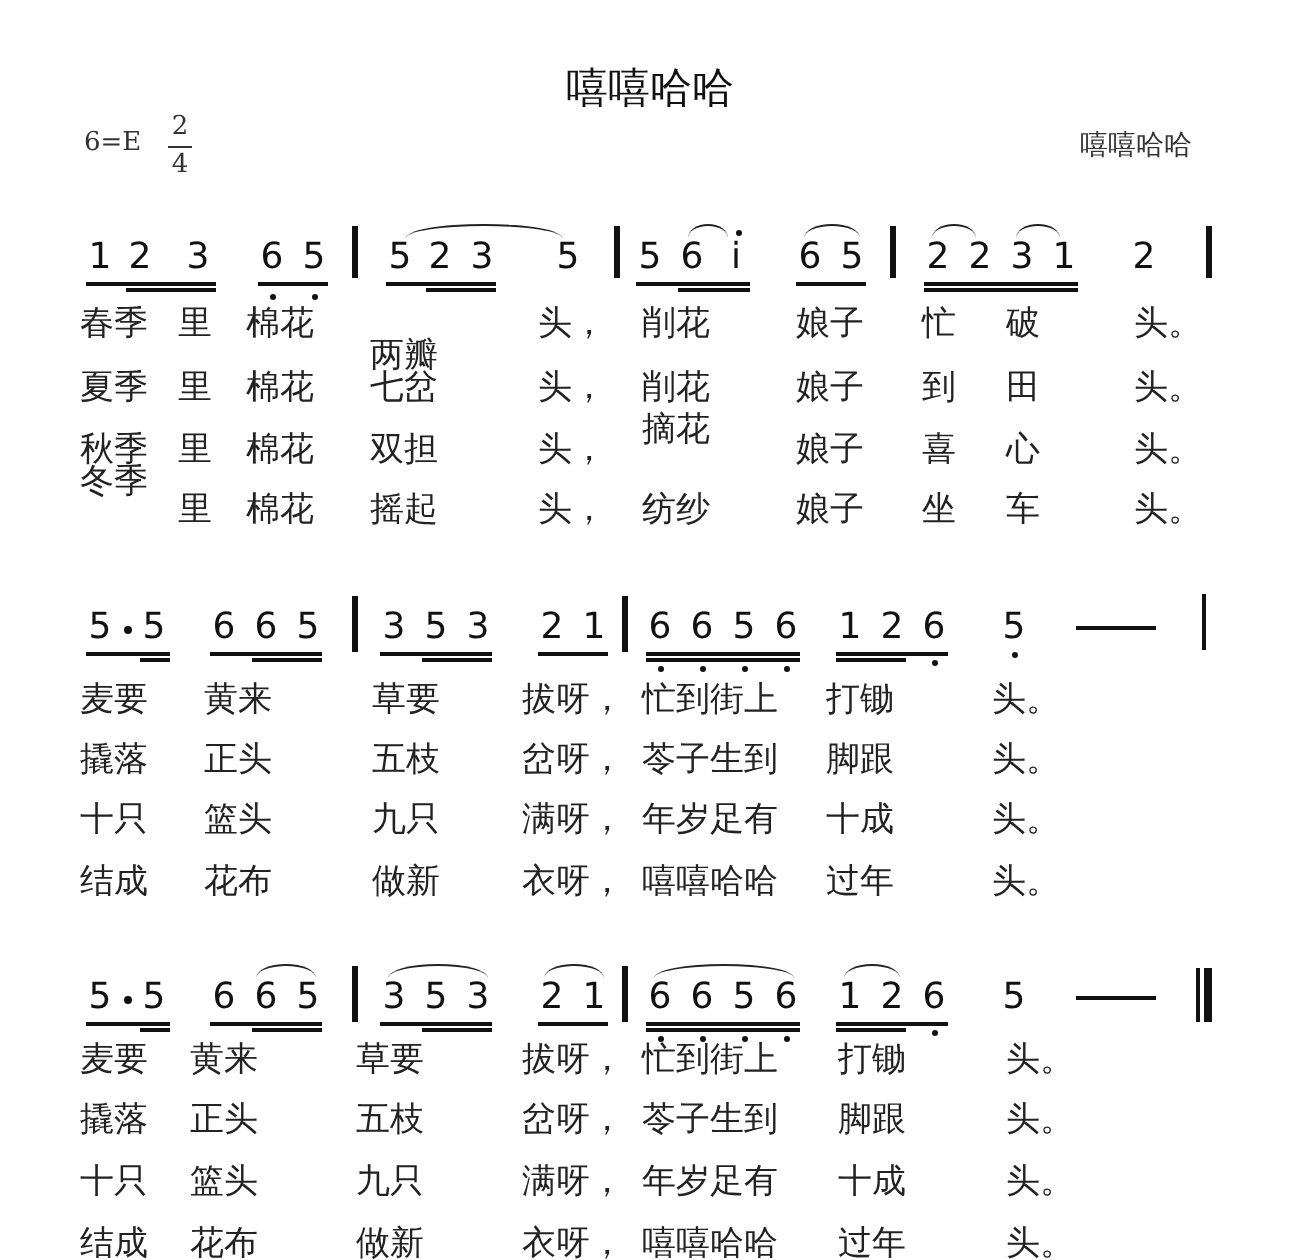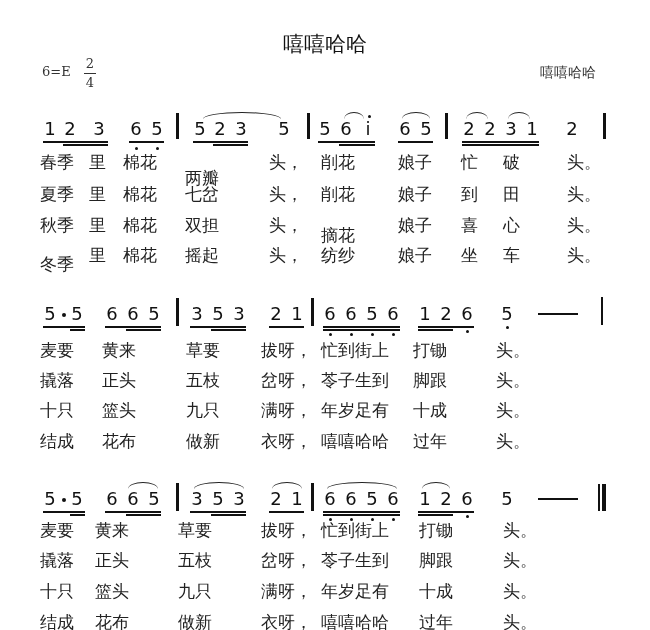--- a/index.html
+++ b/index.html
@@ -103,27 +103,27 @@
     <span class="lyric" style="left:398px;top:184px">娘子</span>
     <span class="lyric" style="left:461px;top:184px">到</span>
     <span class="lyric" style="left:503px;top:184px">田</span>
     <span class="lyric" style="left:567px;top:184px">头。</span>
 
     <span class="lyric" style="left:40px;top:215px">秋季</span>
     <span class="lyric" style="left:89px;top:215px">里</span>
     <span class="lyric" style="left:123px;top:215px">棉花</span>
     <span class="lyric" style="left:185px;top:215px">双担</span>
     <span class="lyric" style="left:269px;top:215px">头，</span>
-    <span class="lyric" style="left:321px;top:225px">摘花</span>
+    <span class="lyric" style="left:321px;top:205px">摘花</span>
     <span class="lyric" style="left:398px;top:215px">娘子</span>
     <span class="lyric" style="left:461px;top:215px">喜</span>
     <span class="lyric" style="left:503px;top:215px">心</span>
     <span class="lyric" style="left:567px;top:215px">头。</span>
 
-    <span class="lyric" style="left:40px;top:254px">冬季</span>
+    <span class="lyric" style="left:40px;top:231px">冬季</span>
     <span class="lyric" style="left:89px;top:245px">里</span>
     <span class="lyric" style="left:123px;top:245px">棉花</span>
     <span class="lyric" style="left:185px;top:245px">摇起</span>
     <span class="lyric" style="left:269px;top:245px">头，</span>
     <span class="lyric" style="left:321px;top:245px">纺纱</span>
     <span class="lyric" style="left:398px;top:245px">娘子</span>
     <span class="lyric" style="left:461px;top:245px">坐</span>
     <span class="lyric" style="left:503px;top:245px">车</span>
     <span class="lyric" style="left:567px;top:245px">头。</span>
   </div>

